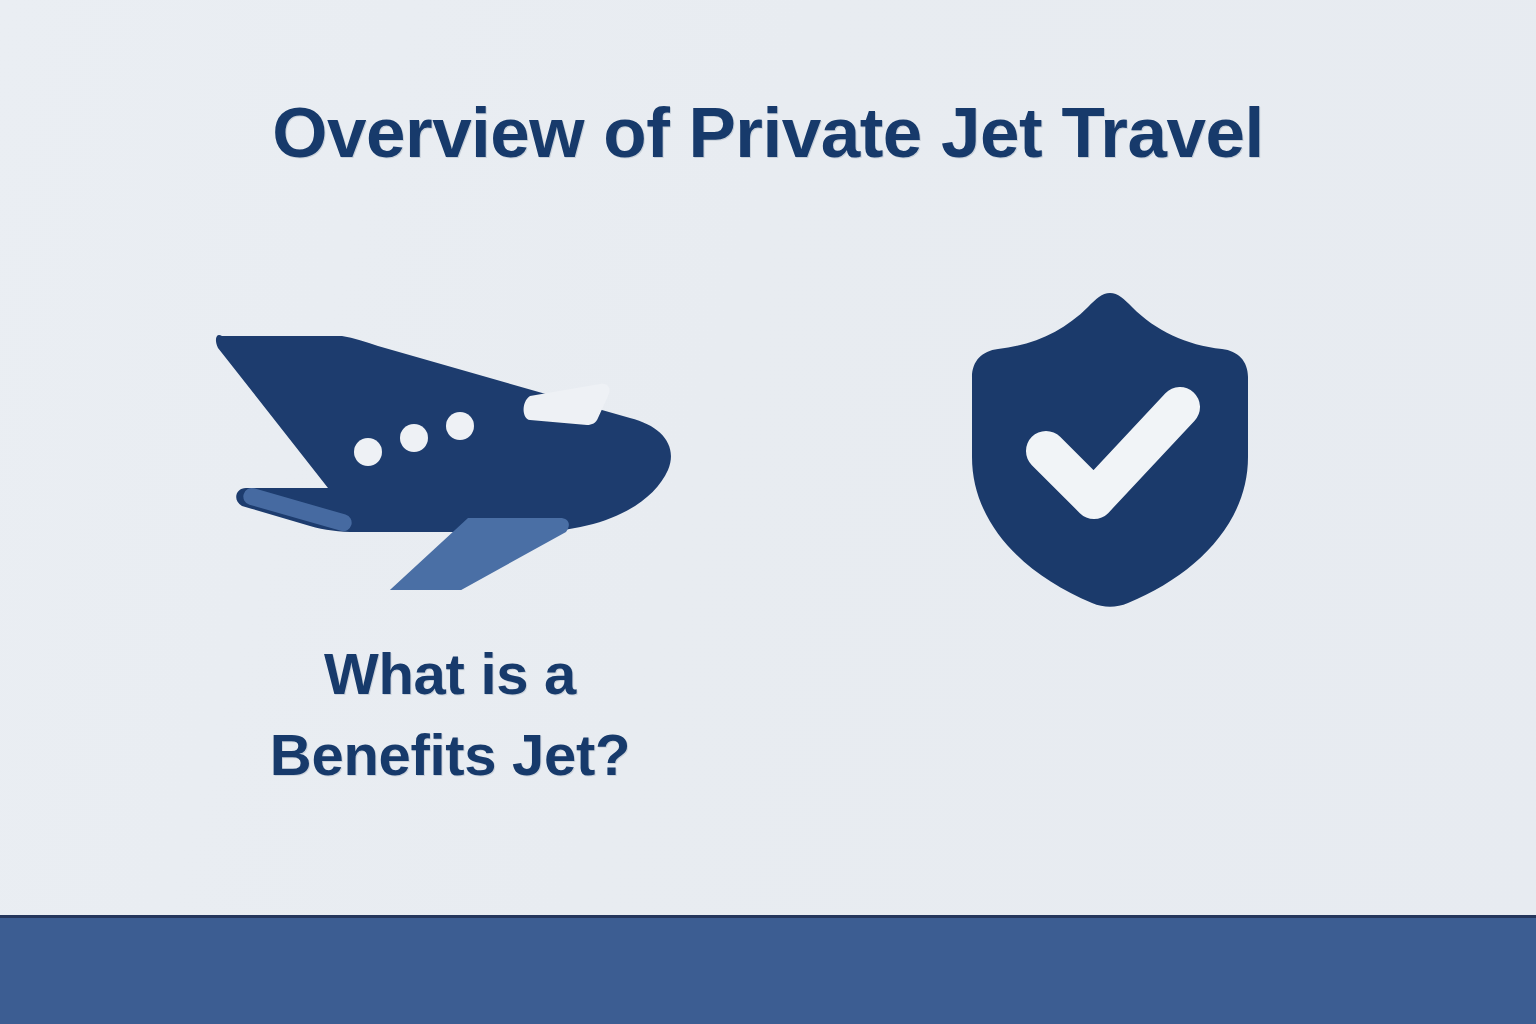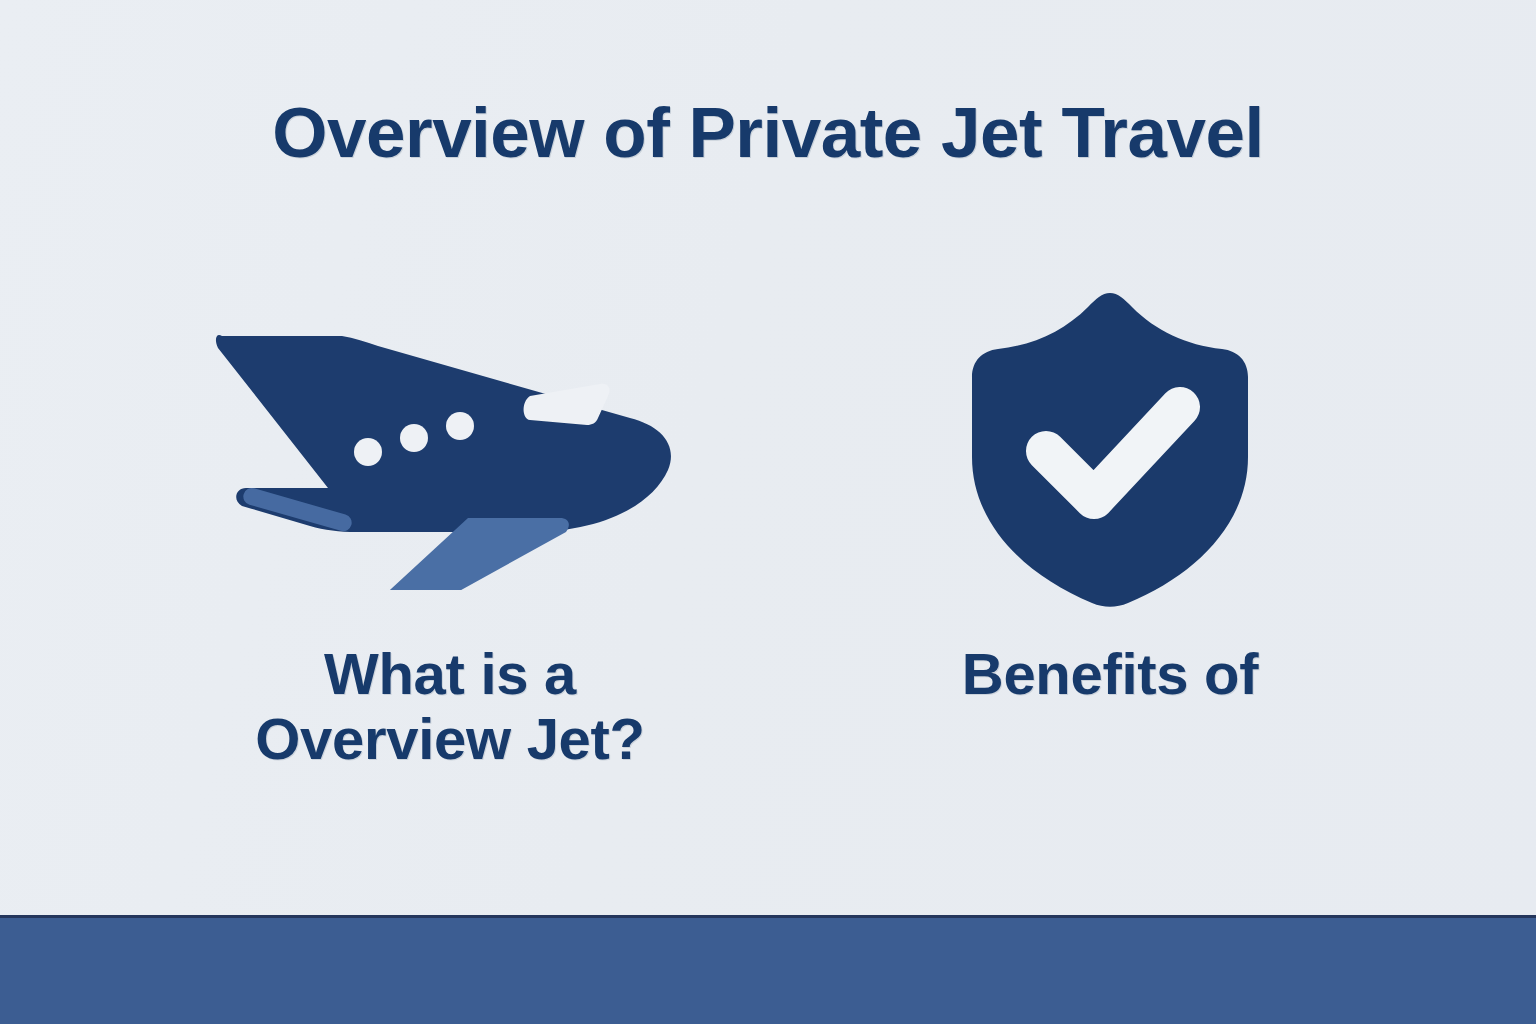--- a/index.html
+++ b/index.html
@@ -63,21 +63,21 @@
     width: 520px;
     text-align: center;
     font-family: "Liberation Sans", sans-serif;
     font-size: 58px;
     font-weight: 700;
     line-height: 1.12;
     letter-spacing: -0.3px;
     color: #173a6b;
     text-shadow: 1px 1px 0 rgba(120,135,155,0.25);
   }
-  .column-label .line { display: block; white-space: nowrap; }
+  .column-label .line { display: block; white-space: nowrap; margin-top: 16px; }
 
   
   #bottom-bar {
     position: absolute;
     left: 0;
     top: 915px;
     width: 1536px;
     height: 109px;
     background: #3c5d92;
     border-top: 3px solid #24365c;
@@ -129,21 +129,21 @@
                  C 408 73, 412 78, 408 86
                  L 398 108
                  C 396 113, 392 115, 387 115
                  L 330 110
                  C 322 109, 321 92, 330 86 Z" fill="#eef1f5"></path>
       </svg>
     </div>
 
     <div class="column-label">
       <span class="line">What is a</span>
-      <span class="line">Overview Jet?</span>
+      <span class="line">Benefits Jet?</span>
     </div>
   </div>
 
   <div class="column" id="column-right">
 
     <div class="icon-wrap">
       <svg width="300" height="330" viewBox="0 0 300 330" aria-label="shield with checkmark icon">
         <path d="M 150 8
                  C 158 8, 164 14, 172 22
                  C 196 46, 226 60, 262 64
@@ -154,19 +154,18 @@
                  C 64 290, 12 238, 12 172
                  L 12 92
                  C 12 76, 22 66, 38 64
                  C 74 60, 104 46, 128 22
                  C 136 14, 142 8, 150 8 Z" fill="#1b3a6b"></path>
         <path d="M 86 166 L 134 214 L 220 122" fill="none" stroke="#f1f4f7" stroke-width="40" stroke-linecap="round" stroke-linejoin="round"></path>
       </svg>
     </div>
 
     <div class="column-label">
-      <span class="line">Benefits of</span>
     </div>
   </div>
 
   <div id="bottom-bar"></div>
 
 </div>
 
 </body></html>

